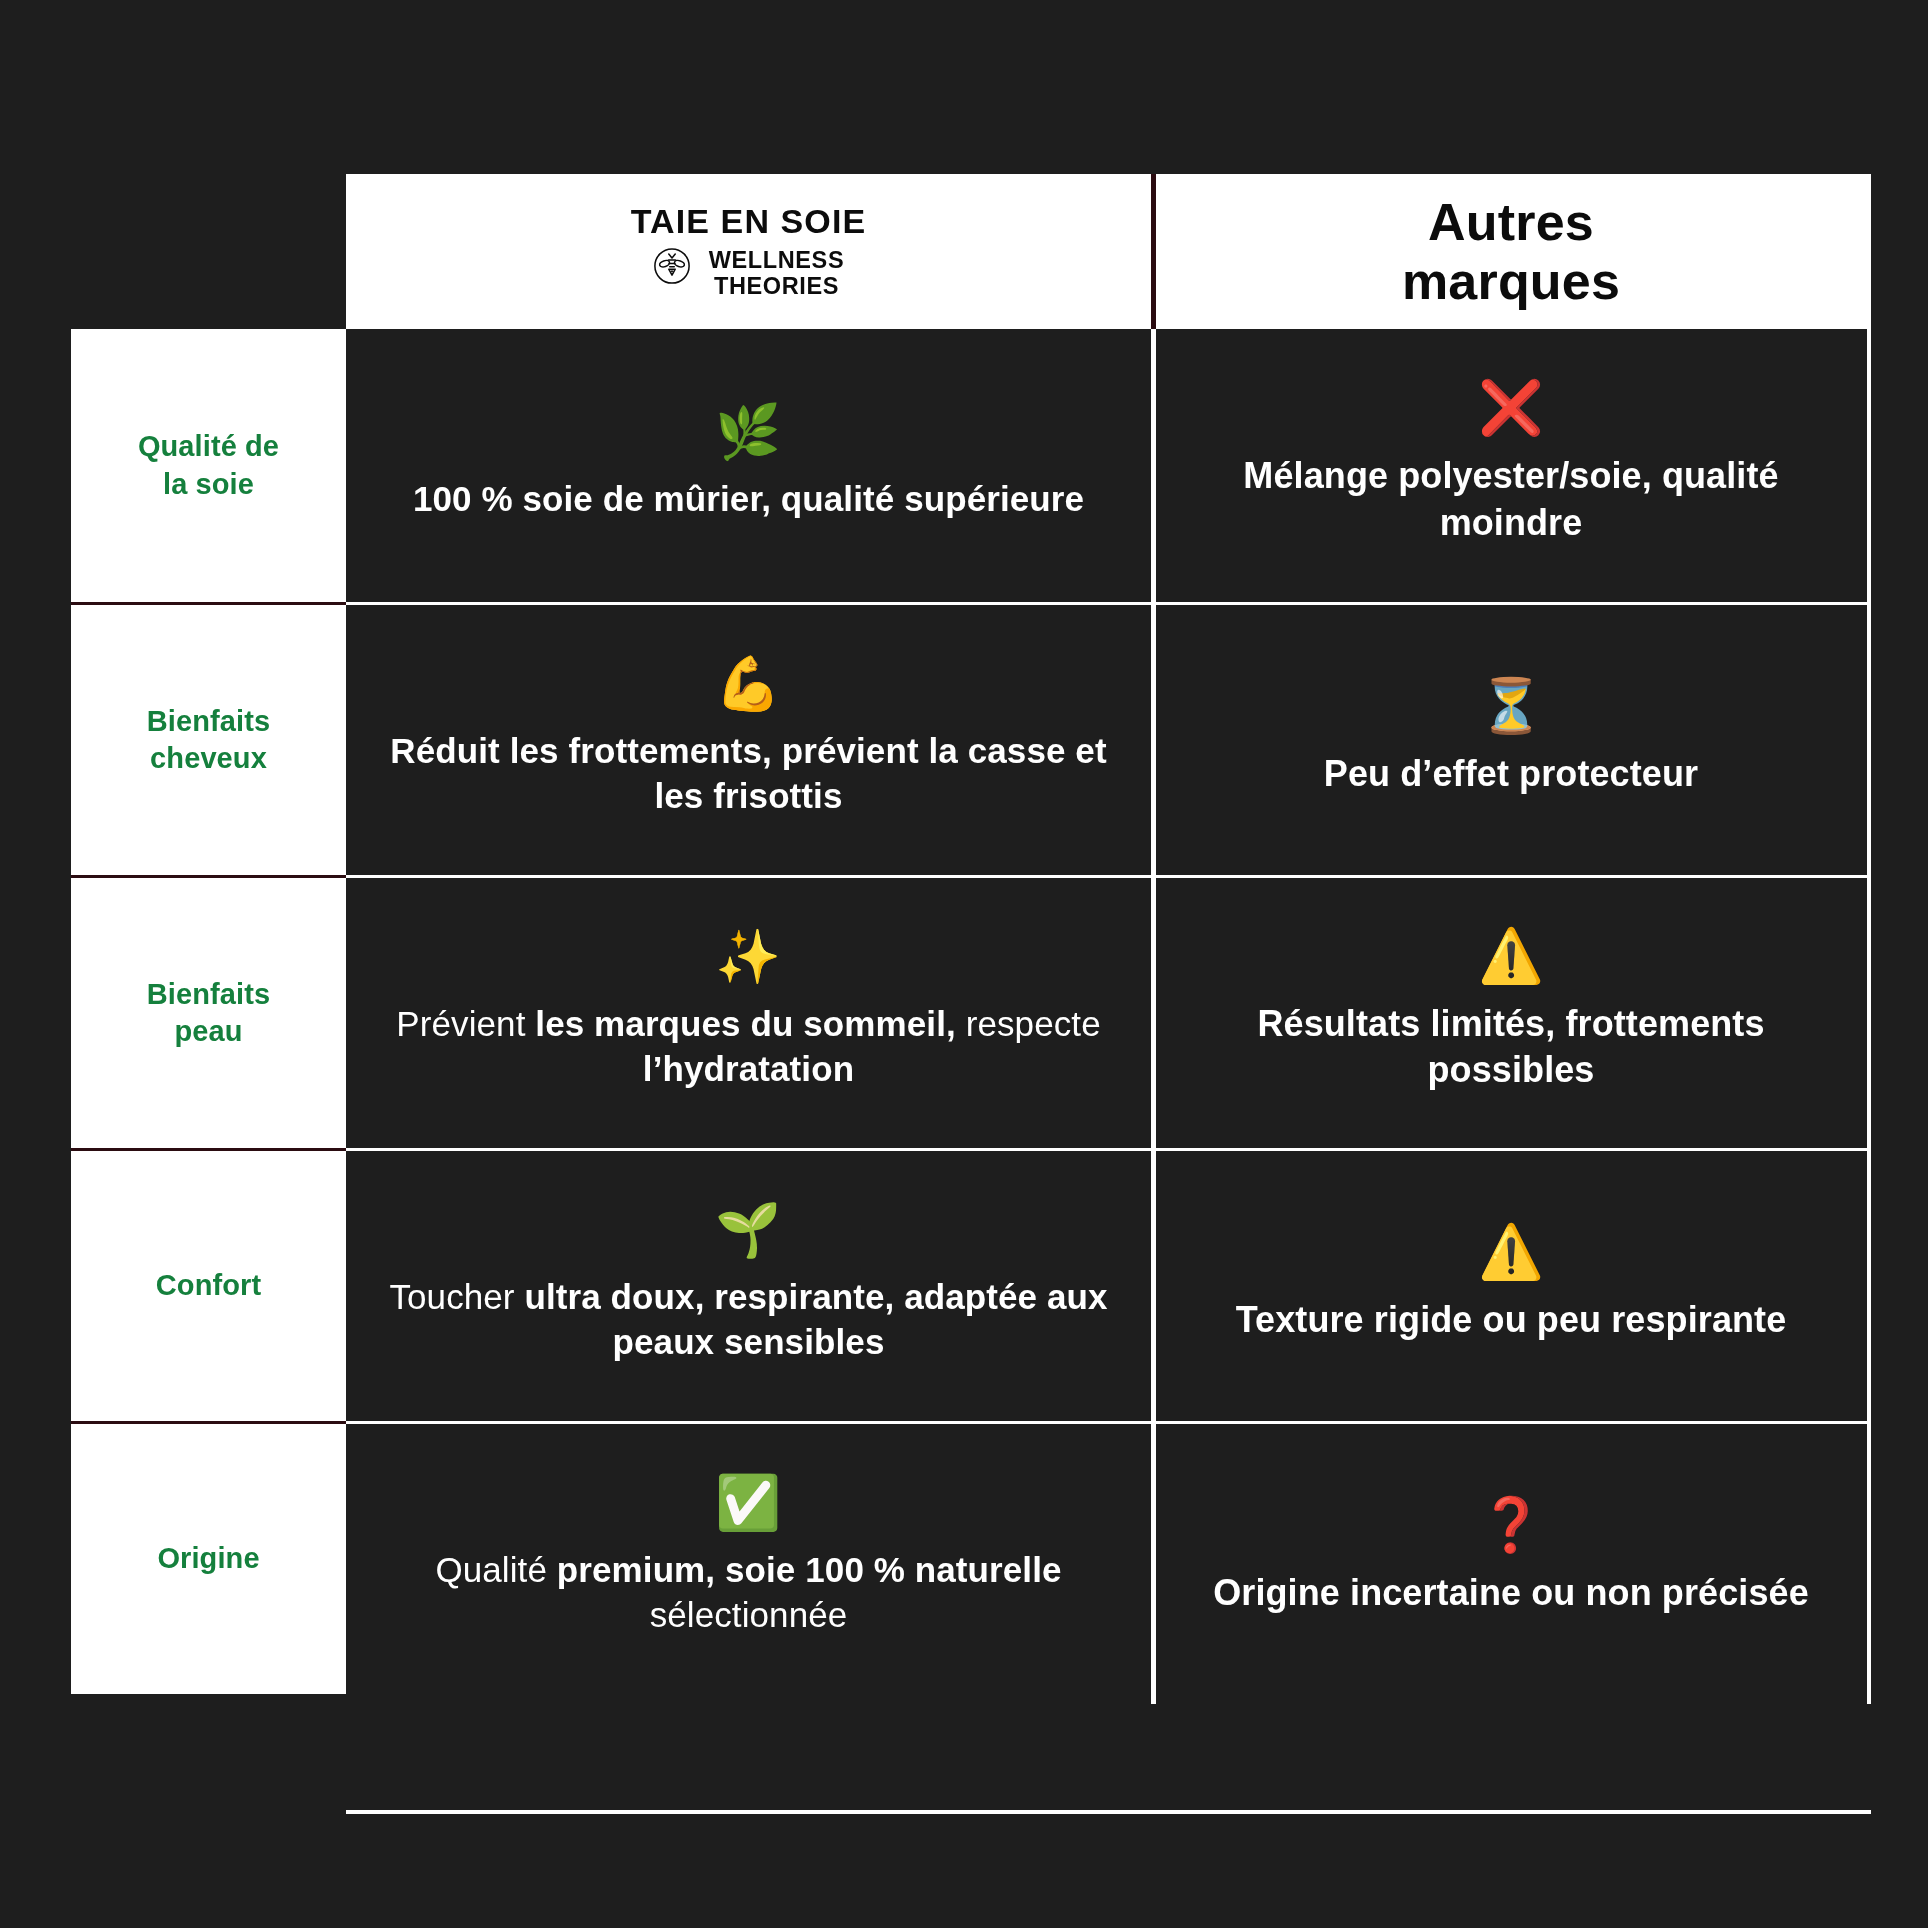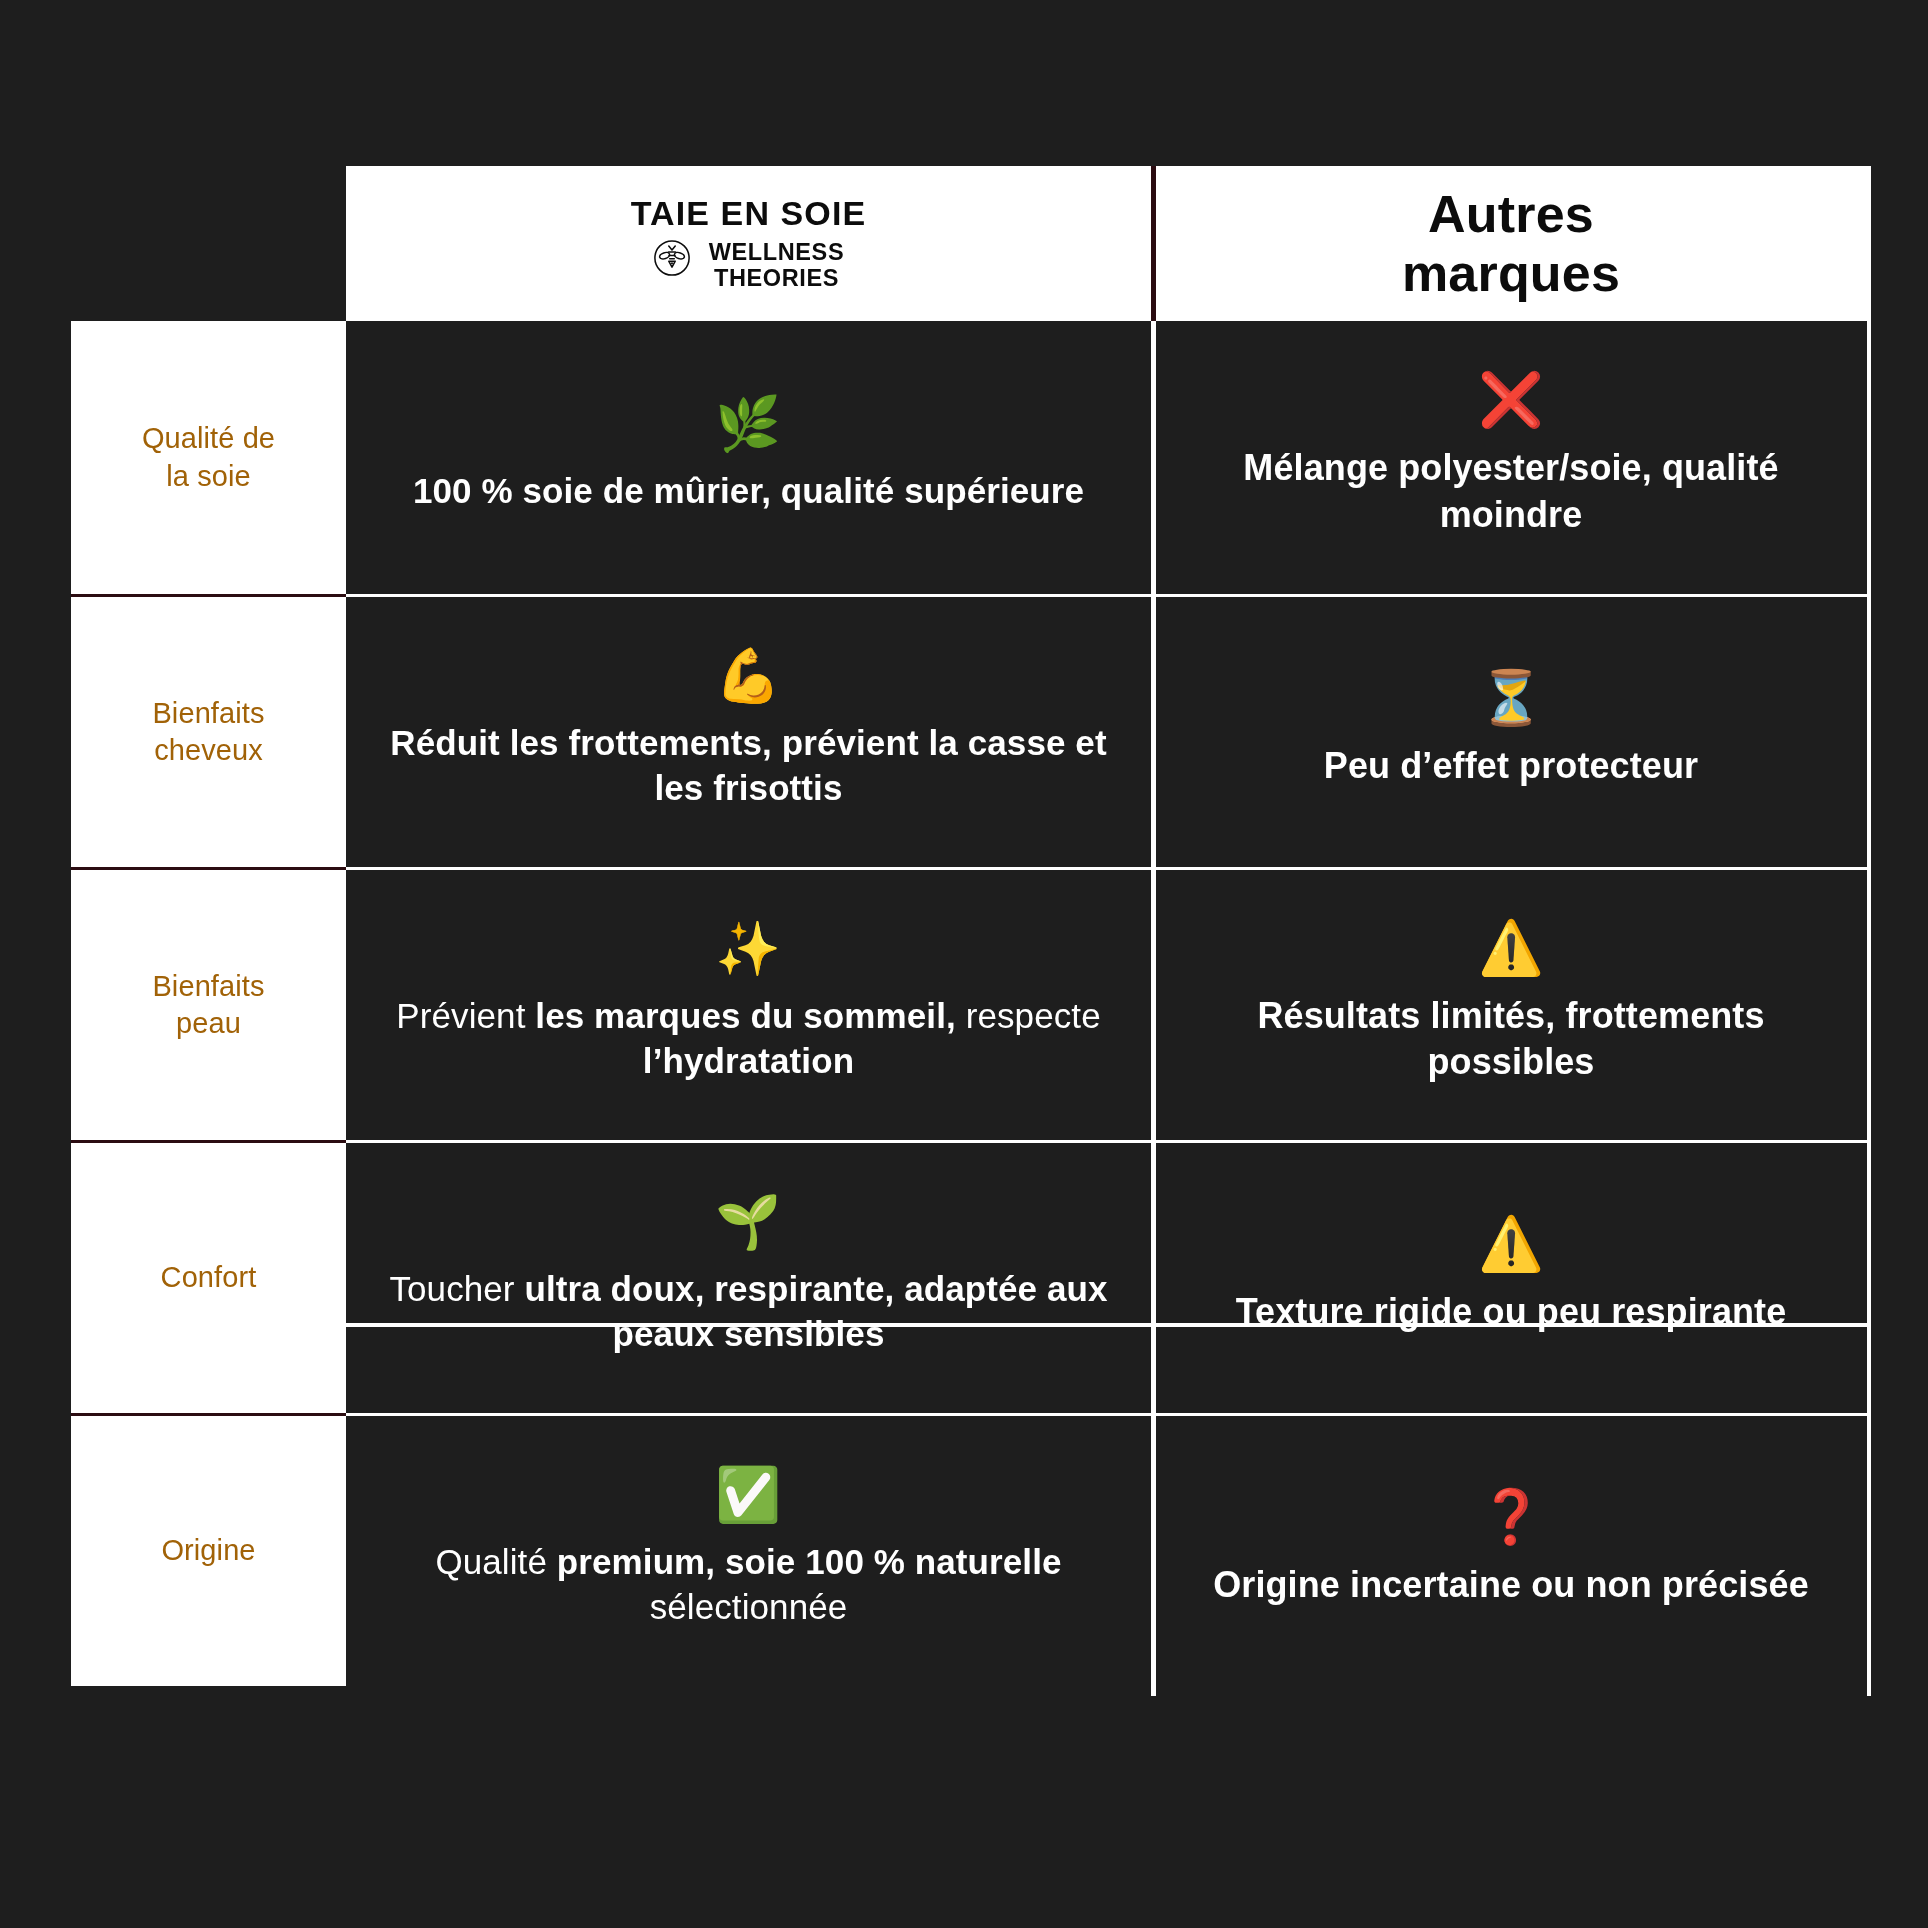--- a/index.html
+++ b/index.html
@@ -19,23 +19,23 @@
     width: 1928px;
     height: 1928px;
     background: #1e1e1e;
     overflow: hidden;
   }
 
   
   .table {
     position: absolute;
     left: 71px;
-    top: 166px;
+    top: 174px;
     width: 1800px;
-    height: 1161px;
+    height: 1640px;
   }
 
   .table-grid {
     display: grid;
     grid-template-columns: 275px 805px 720px;
     grid-template-rows: 155px 273px 273px 273px 273px 273px;
     width: 100%;
     height: 100%;
   }
 
@@ -91,22 +91,22 @@
   .hdr-other {
     font-size: 52px;
     font-weight: 700;
     line-height: 1.12;
     letter-spacing: 0.2px;
   }
 
   
   .rowlabel {
     background: #ffffff;
-    color: #a16207;
-    font-weight: 400;
+    color: #15803d;
+    font-weight: 700;
     font-size: 29px;
     line-height: 1.28;
     letter-spacing: 0.1px;
     border-top: 3.8px solid #2b0c11;
     align-items: center;
   }
   .rowlabel.first {
     border-top: none;
   }
   .rowlabel .rl-text { padding: 0 13px; }

